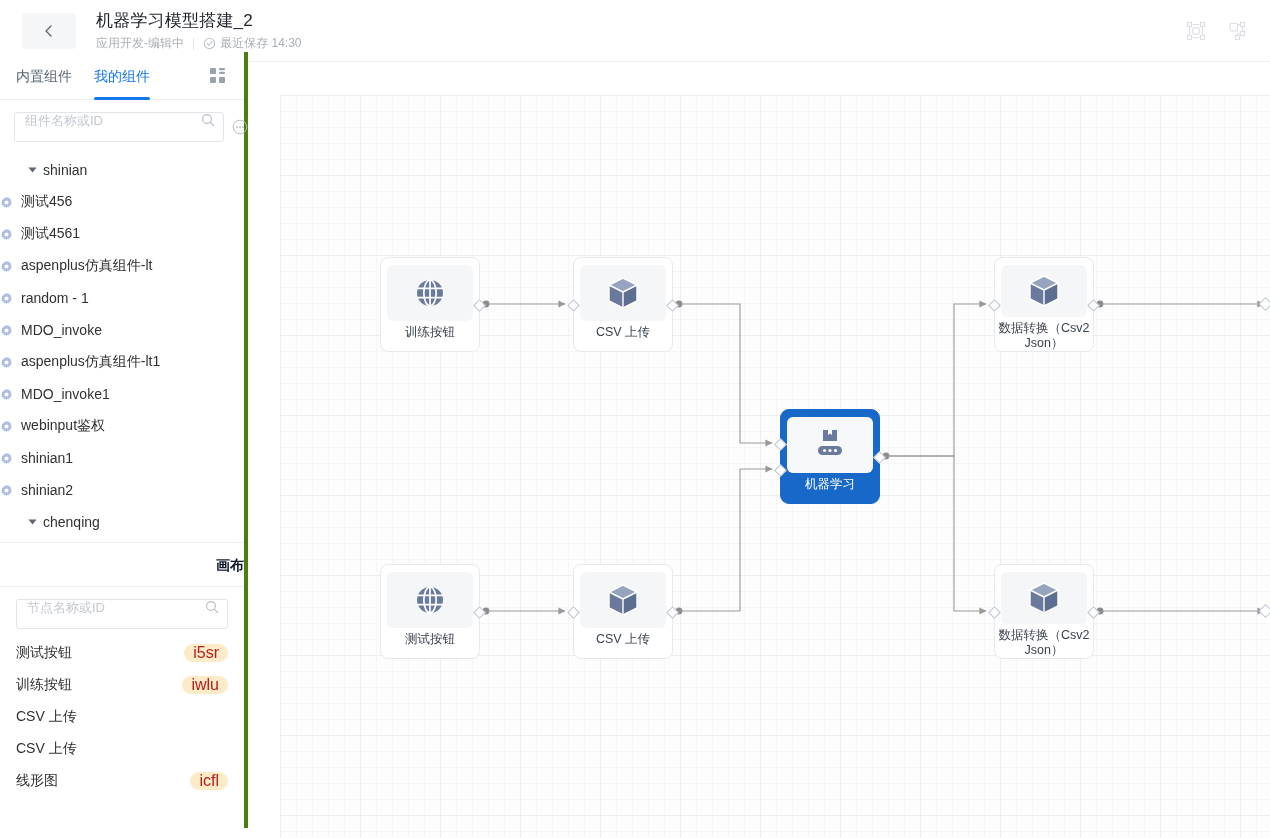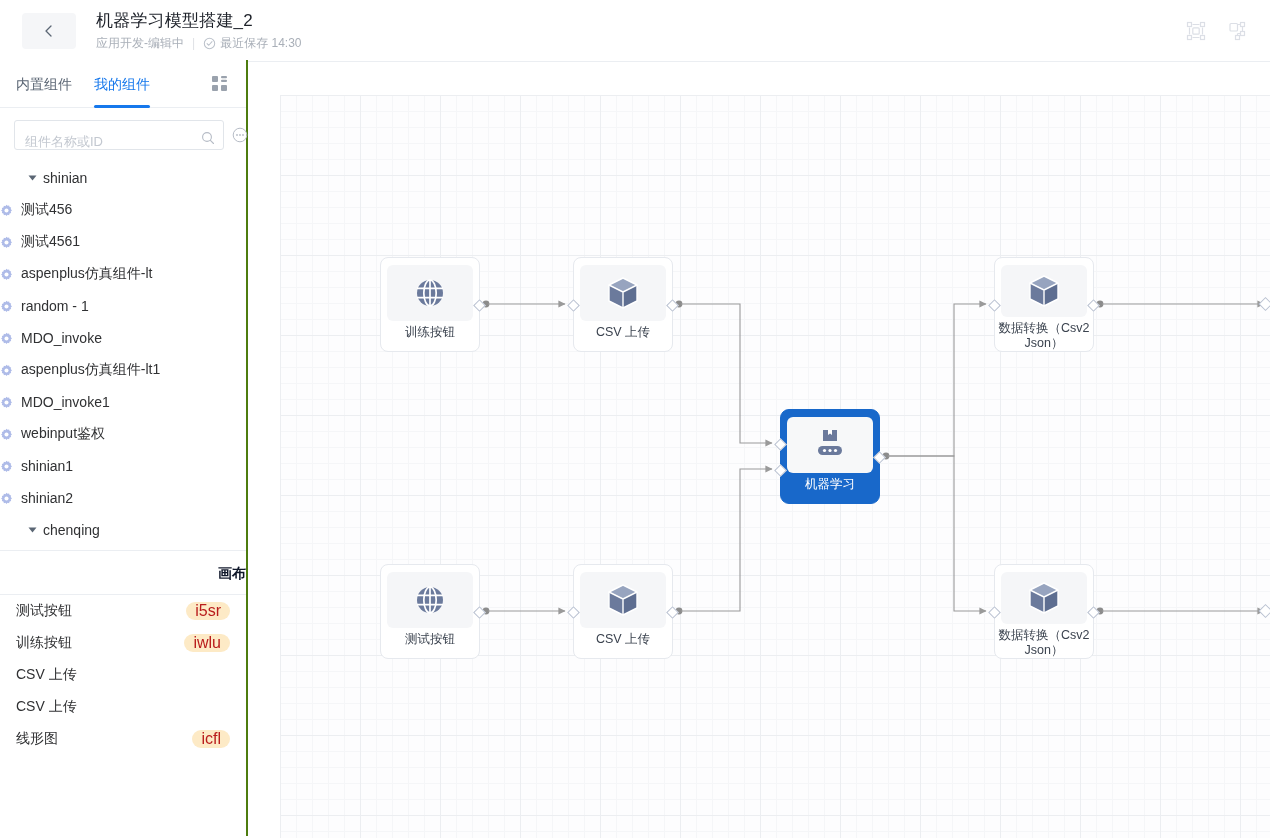--- a/index.html
+++ b/index.html
@@ -35,22 +35,22 @@
     position: absolute; right: 16px; top: 0; height: 62px;
     display: flex; align-items: center; gap: 10px;
   }
   .tool-btn {
     width: 32px; height: 32px; display: flex; align-items: center; justify-content: center;
     cursor: pointer; border-radius: 3px; background: transparent; border: none;
   }
 
   
   #sidebar {
-    position: absolute; left: 0; top: 60px; width: 248px; height: 776px;
-    background: #ffffff; border-right: 2px solid #4d7c0f;
+    position: absolute; left: 0; top: 52px; width: 248px; height: 776px;
+    background: #ffffff; border-right: 4px solid #4d7c0f;
     display: flex; flex-direction: column;
   }
   #tabbar {
     height: 48px; border-bottom: 1px solid #ebeef2;
     display: flex; align-items: center; position: relative; padding: 0 16px;
   }
   .tab {
     font-size: 14px; color: #5b6674; height: 48px; line-height: 48px;
     margin-right: 22px; cursor: pointer; position: relative;
   }
@@ -61,21 +61,21 @@
   }
   #grid-view-btn {
     position: absolute; right: 18px; top: 50%; transform: translateY(-50%);
     cursor: pointer; display: flex; width: 18px; height: 18px;
     align-items: center; justify-content: center;
   }
 
   #comp-search-row { padding: 12px 14px 8px 14px; display: flex; align-items: center; gap: 8px; }
   .search-box {
     flex: 1; height: 30px; border: 1px solid #e1e5ea; border-radius: 3px;
-    display: flex; align-items: flex-end; padding: 0 8px 0 10px; background: #fff;
+    display: flex; align-items: flex-start; padding: 0 8px 0 10px; background: #fff;
   }
   .search-box input {
     flex: 1; border: none; outline: none; font-size: 13px; color: #303133;
     background: transparent; font-family: inherit;
   }
   .search-box input::placeholder { color: #c3c8d0; }
   #more-btn { width: 18px; height: 18px; cursor: pointer; display: flex; align-items:center; justify-content:center;}
 
   #tree { flex: 0 0 auto; overflow: hidden; padding-top: 4px; }
   .tree-group {
@@ -330,20 +330,31 @@
           <span>shinian2</span>
         </div>
         <div class="tree-group">
           <span class="caret"></span>
           <span>chenqing</span>
         </div>
       </div>
 
     <div id="canvas-panel">
       <div id="canvas-panel-title">画布</div>
+      <div id="node-search-row">
+        <div class="search-box">
+          <input type="text" placeholder="节点名称或ID" style="">
+          <span>
+            <svg width="14" height="14" viewBox="0 0 14 14">
+              <circle cx="6" cy="6" r="4.4" fill="none" stroke="#b6bcc6" stroke-width="1.1"></circle>
+              <path d="M9.4 9.4 L12.5 12.5" stroke="#b6bcc6" stroke-width="1.1" stroke-linecap="round"></path>
+            </svg>
+          </span>
+        </div>
+      </div>
       <div id="node-list">
           <div class="node-row">
             <span>测试按钮</span>
             <span class="node-badge">i5sr</span>
           </div>
           <div class="node-row">
             <span>训练按钮</span>
             <span class="node-badge">iwlu</span>
           </div>
           <div class="node-row">

